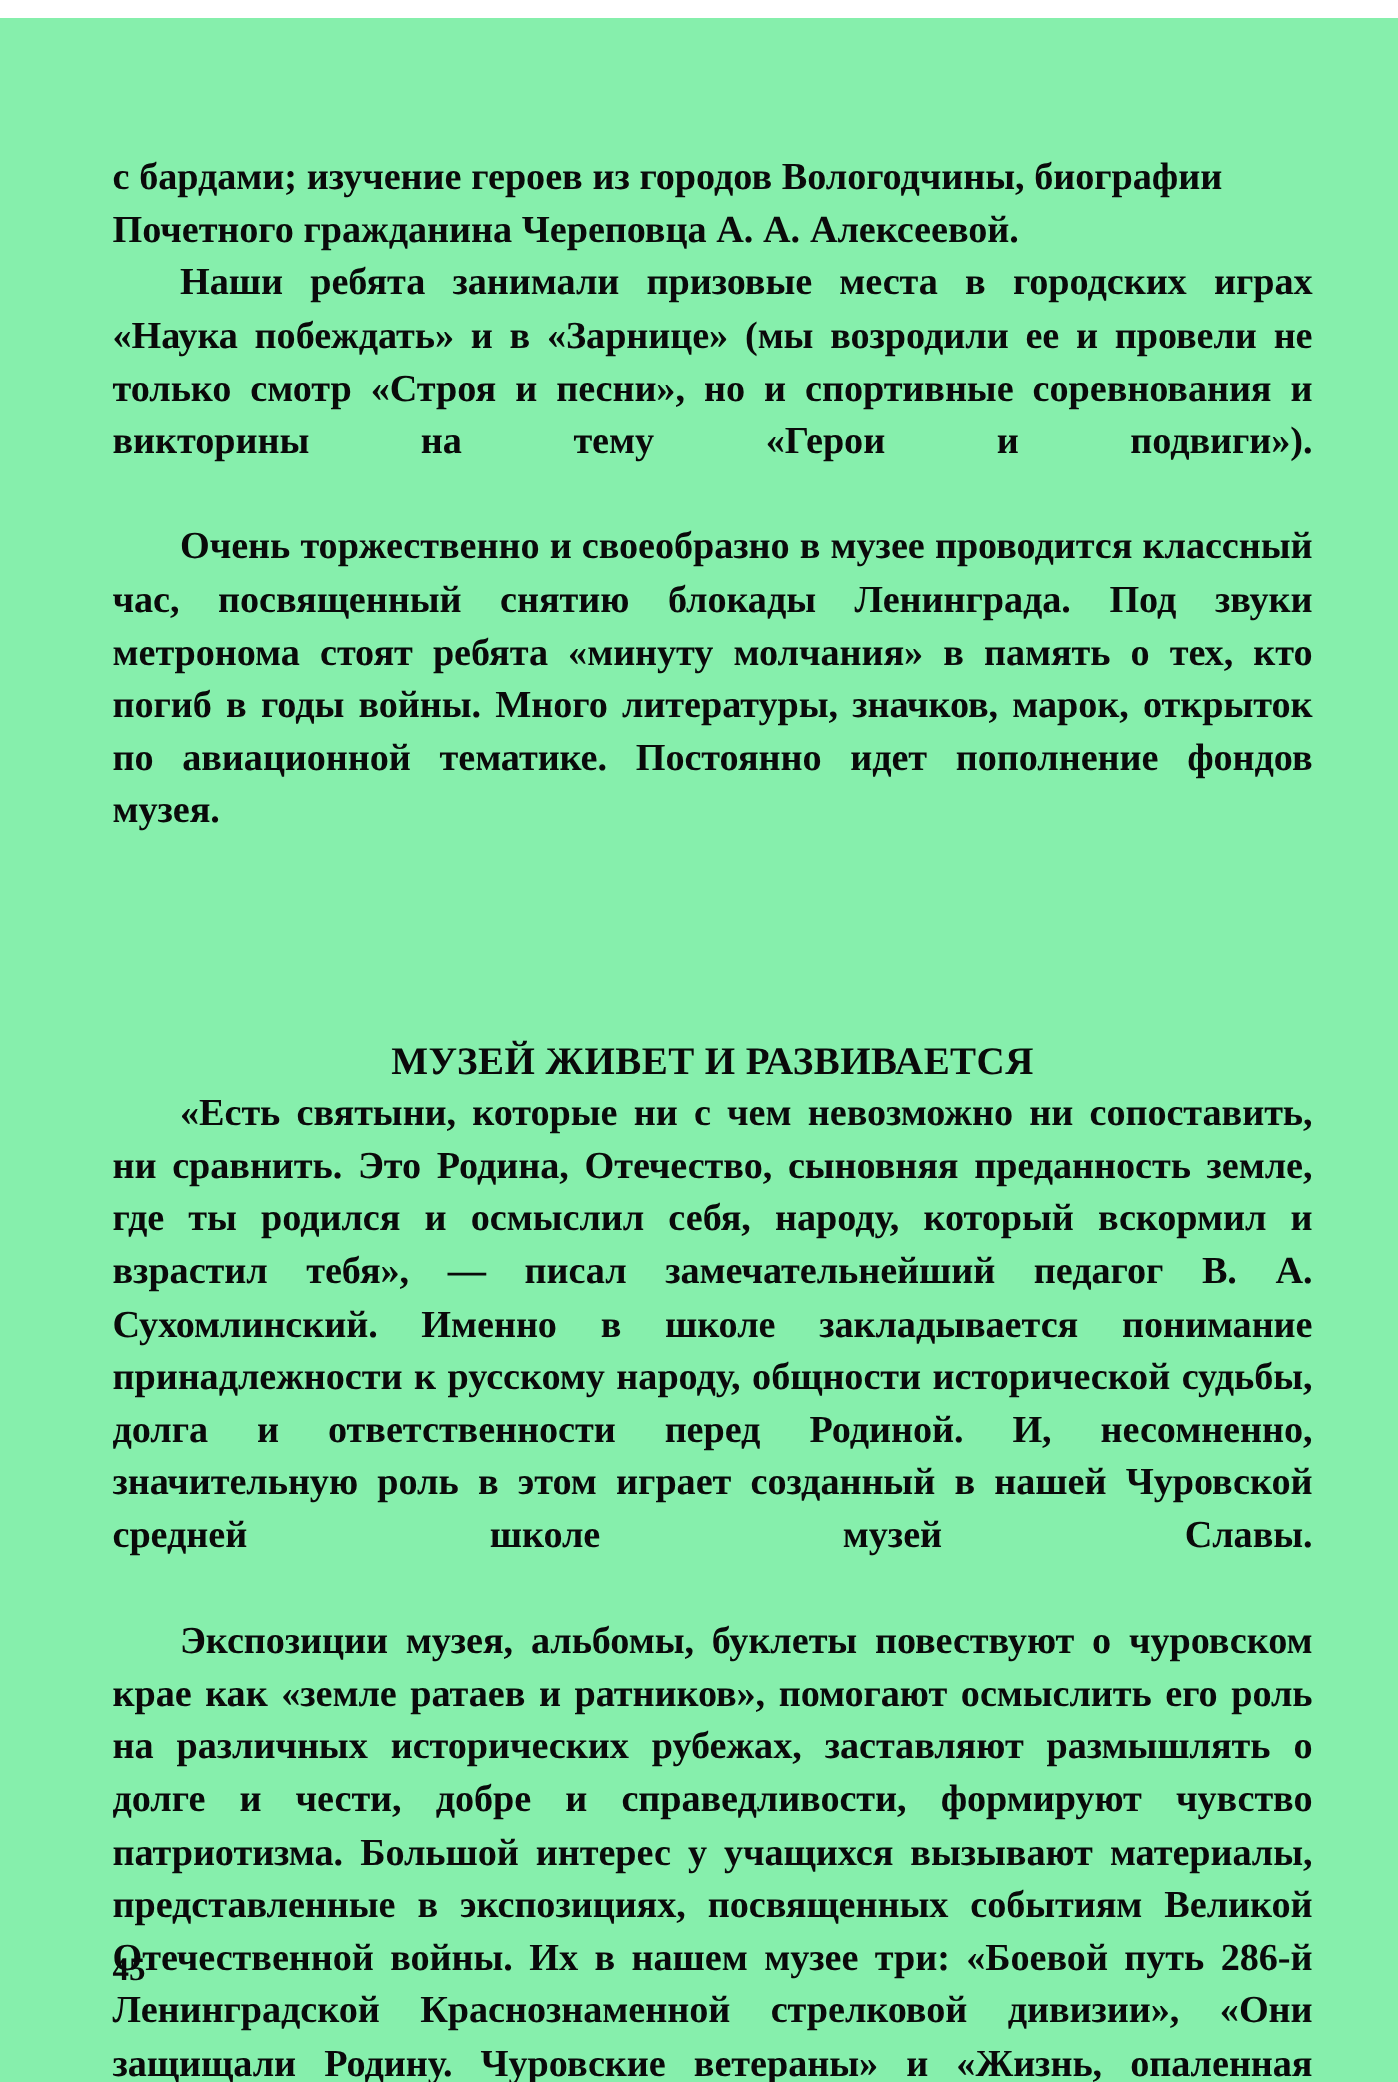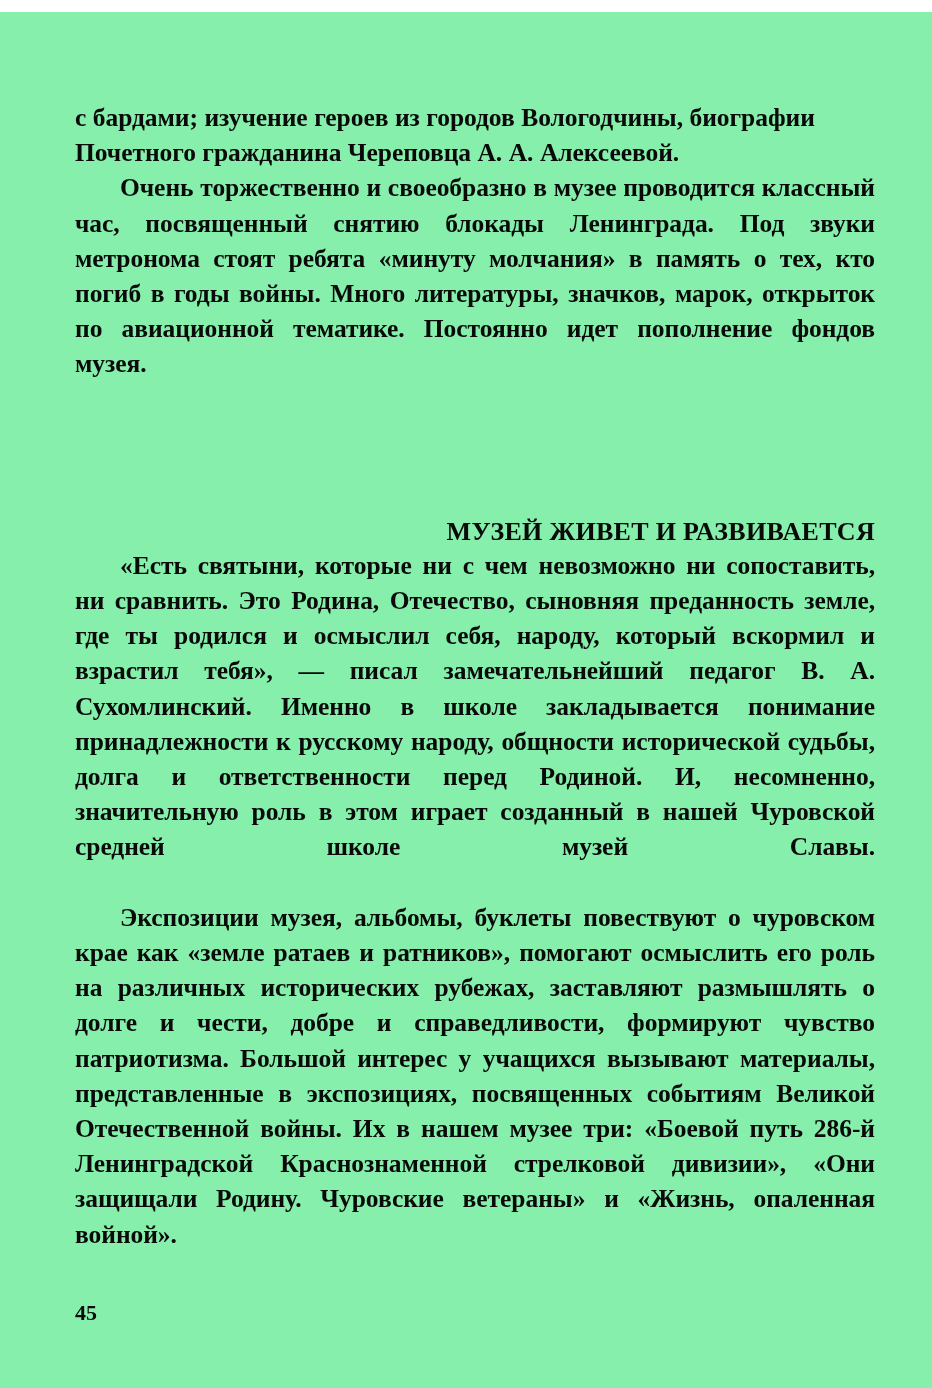--- a/index.html
+++ b/index.html
@@ -43,21 +43,21 @@
     display: inline-block;
     width: 100%;
   }
   p.body-par.nojust {
     text-align: left;
   }
   p.body-par.nojust::after { content: none; }
 
   .article-head {
     margin-top: 99px;
-    text-align: right;
+    text-align: center;
   }
   h2.article-title {
     margin: 0;
     font-size: 26px;
     font-weight: 700;
     letter-spacing: 0.3px;
     line-height: 32px;
     text-transform: none;
   }
   .article-byline {
@@ -83,20 +83,21 @@
 </style>
 </head>
 <body>
 
 <div class="page">
 
   <div class="content">
 
     <p class="body-par no-indent nojust">с бардами; изучение героев из городов Вологодчины, биографии Почетного гражданина Череповца А. А. Алексеевой.</p>
 
+    <p class="body-par">Наши ребята занимали призовые места в городских играх «Наука побеждать» и в «Зарнице» (мы возродили ее и провели не только смотр «Строя и песни», но и спортивные соревнования и викторины на тему «Герои и подвиги»).</p>
 
     <p class="body-par">Очень торжественно и своеобразно в музее проводится классный час, посвященный снятию блокады Ленинграда. Под звуки метронома стоят ребята «минуту молчания» в память о тех, кто погиб в годы войны. Много литературы, значков, марок, открыток по авиационной тематике. Постоянно идет пополнение фондов музея.</p>
 
 
     <div class="article-head">
       <h2 class="article-title">МУЗЕЙ ЖИВЕТ И РАЗВИВАЕТСЯ</h2>
     </div>
 
     <p class="body-par after-head">«Есть святыни, которые ни с чем невозможно ни сопоставить, ни сравнить. Это Родина, Отечество, сыновняя преданность земле, где ты родился и осмыслил себя, народу, который вскормил и взрастил тебя», — писал замечательнейший педагог В. А. Сухомлинский. Именно в школе закладывается понимание принадлежности к русскому народу, общности исторической судьбы, долга и ответственности перед Родиной. И, несомненно, значительную роль в этом играет созданный в нашей Чуровской средней школе музей Славы.</p>
 

